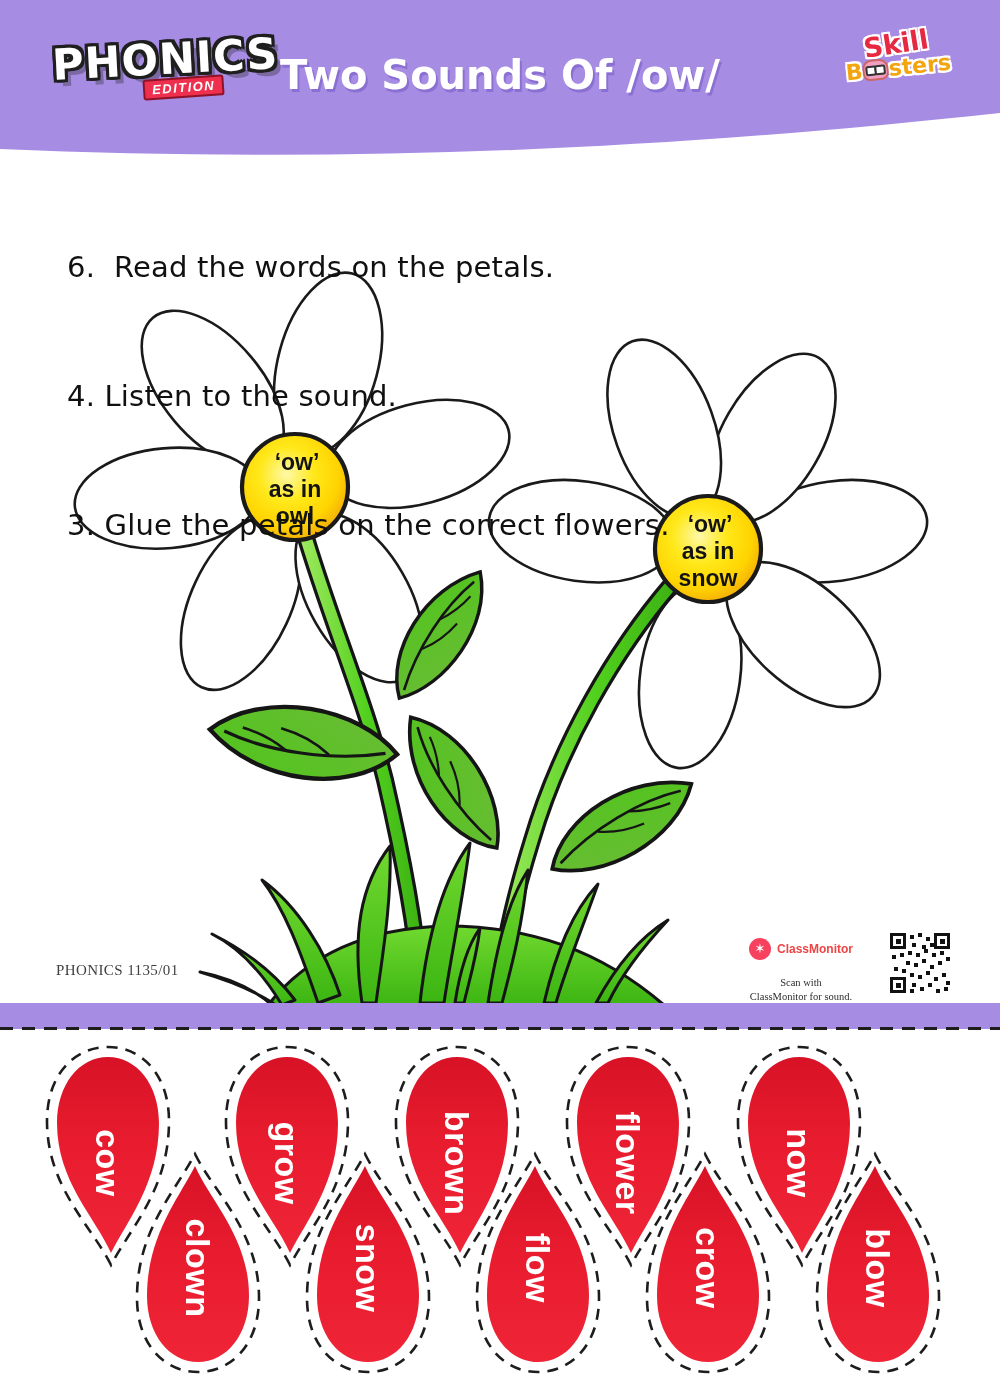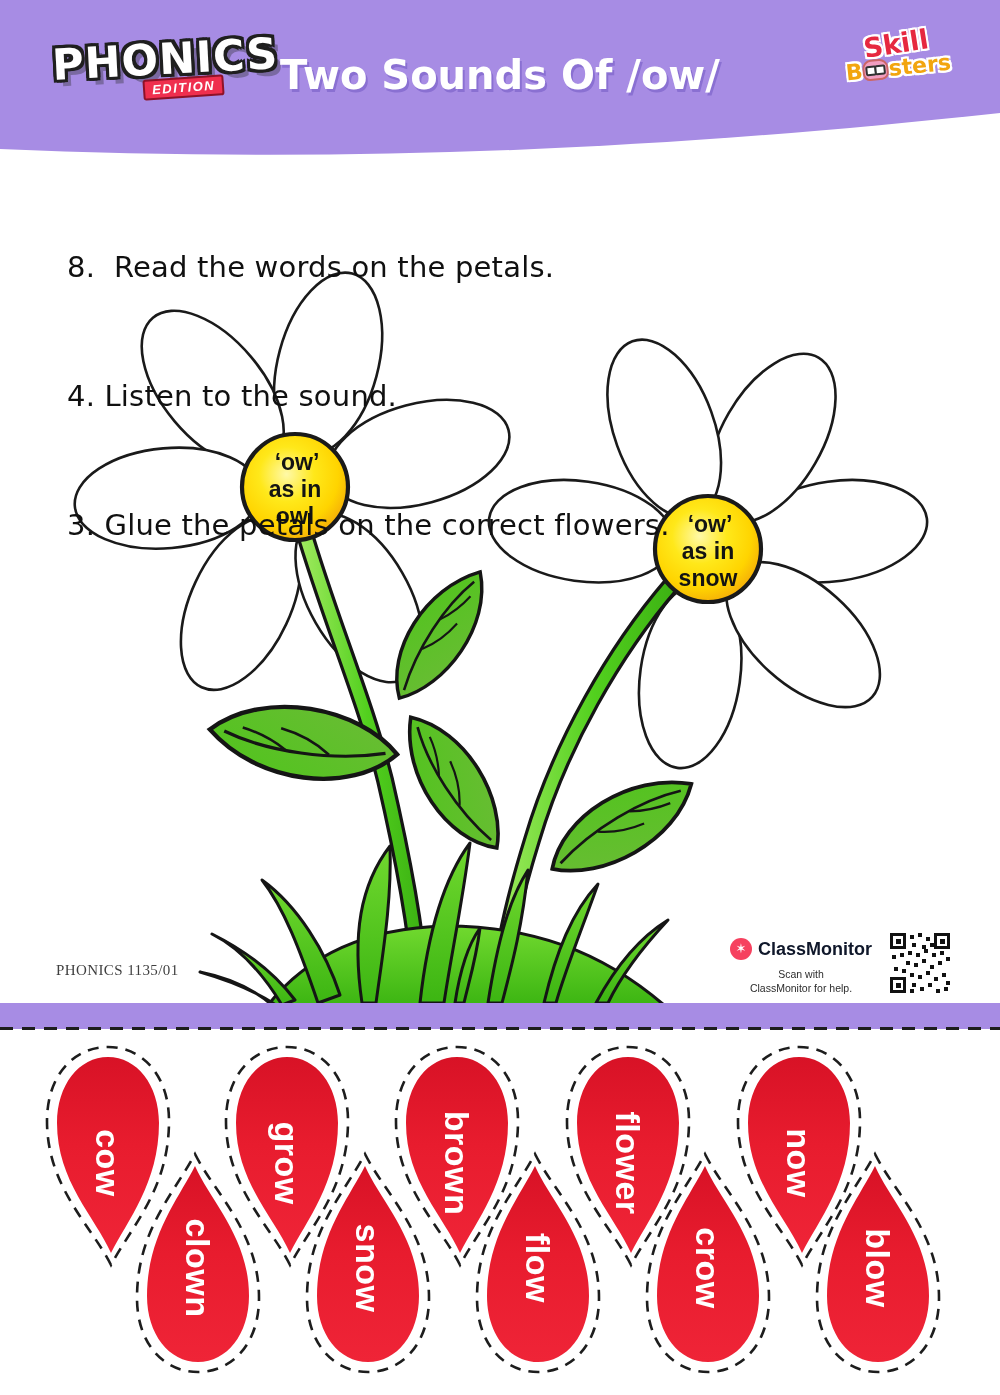--- a/index.html
+++ b/index.html
@@ -54,22 +54,22 @@
     letter-spacing:0.2px;white-space:pre;
   }
   
   .illustration{position:absolute;left:0;top:0;width:1000px;height:1395px;z-index:1;}
   .flower-center-text{fill:#131313;font:700 23px "Liberation Sans",sans-serif;text-anchor:middle;}
   
   .sheet-code{position:absolute;left:56px;top:962px;font-size:15px;color:#3f3f3f;letter-spacing:.4px;z-index:2;font-family:Liberation Serif, serif;}
   .cm-block{position:absolute;left:736px;top:938px;z-index:2;width:130px;text-align:center;}
   .cm-row{display:flex;align-items:center;justify-content:center;gap:6px;}
   .cm-dot{width:22px;height:22px;border-radius:50%;background:#f6415f;color:#fff;font-size:13px;line-height:22px;text-align:center;flex:0 0 22px;}
-  .cm-name{font-size:18px;font-weight:700;color:#0f172a;}
-  .cm-small{font-size:10.5px;color:#2c2c2c;line-height:13.5px;margin-top:8px;font-family:Liberation Sans, sans-serif;}
+  .cm-name{font-size:12px;font-weight:700;color:#ef4444;}
+  .cm-small{font-size:10.5px;color:#2c2c2c;line-height:13.5px;margin-top:16px;font-family:Liberation Serif, serif;}
   .qr{position:absolute;left:888px;top:931px;z-index:2;}
   
   .divider-svg{position:absolute;left:0;top:1000px;width:1000px;height:36px;z-index:2;}
   
   .petal{position:absolute;width:130px;height:230px;overflow:visible;z-index:2;}
   .petal-r1{top:1041px;} .petal-r2{top:1148px;}
   .petal-outline{fill:none;stroke:#1d1d1d;stroke-width:2.6;stroke-dasharray:11 8;}
   .petal-fill{fill:url(#petalRed);}
   .petal-word{
     fill:#ffffff;font-family:"Liberation Sans",sans-serif;font-weight:700;font-size:34px;
@@ -87,21 +87,21 @@
   <div class="phonics-logo">PHONICS</div>
   <div class="edition-badge">EDITION</div>
   <div class="page-title">Two Sounds Of /ow/</div>
   <div class="skill-logo">
     <span class="skill-word">Skill</span>
     <span class="boosters-word"><span>B</span><span class="brain-icon"><i class="lft"></i><i class="rgt"></i></span><span>sters</span></span>
   </div>
 </div>
 
 <div class="instructions">
-  <div>8.  Read the words on the petals.</div>
+  <div>6.  Read the words on the petals.</div>
   <div>4. Listen to the sound.</div>
   <div>3. Glue the petals on the correct flowers.</div>
 </div>
 
 <svg class="illustration" viewBox="0 0 1000 1395">
   <defs>
     <radialGradient id="centerYellow" cx="42%" cy="38%" r="68%">
       <stop offset="0%" stop-color="#fff9a8"></stop>
       <stop offset="38%" stop-color="#ffe81a"></stop>
       <stop offset="72%" stop-color="#ffd400"></stop>
@@ -194,21 +194,21 @@
 
 <div class="sheet-code">PHONICS 1135/01</div>
 
 <div class="cm-block">
   <div class="cm-row">
     <div class="cm-dot">✶</div>
     <div class="cm-name">ClassMonitor</div>
   </div>
   <div class="cm-small">
     <div>Scan with</div>
-    <div>ClassMonitor for help.</div>
+    <div>ClassMonitor for sound.</div>
   </div>
 </div>
 
 <svg class="qr" width="64" height="64" viewBox="0 0 64 64" shape-rendering="crispEdges">
   <rect width="64" height="64" fill="#fff"></rect>
   <g fill="#111">
     <rect x="2" y="2" width="16" height="16"></rect>
       <rect x="46" y="2" width="16" height="16"></rect>
       <rect x="2" y="46" width="16" height="16"></rect>
   </g>

